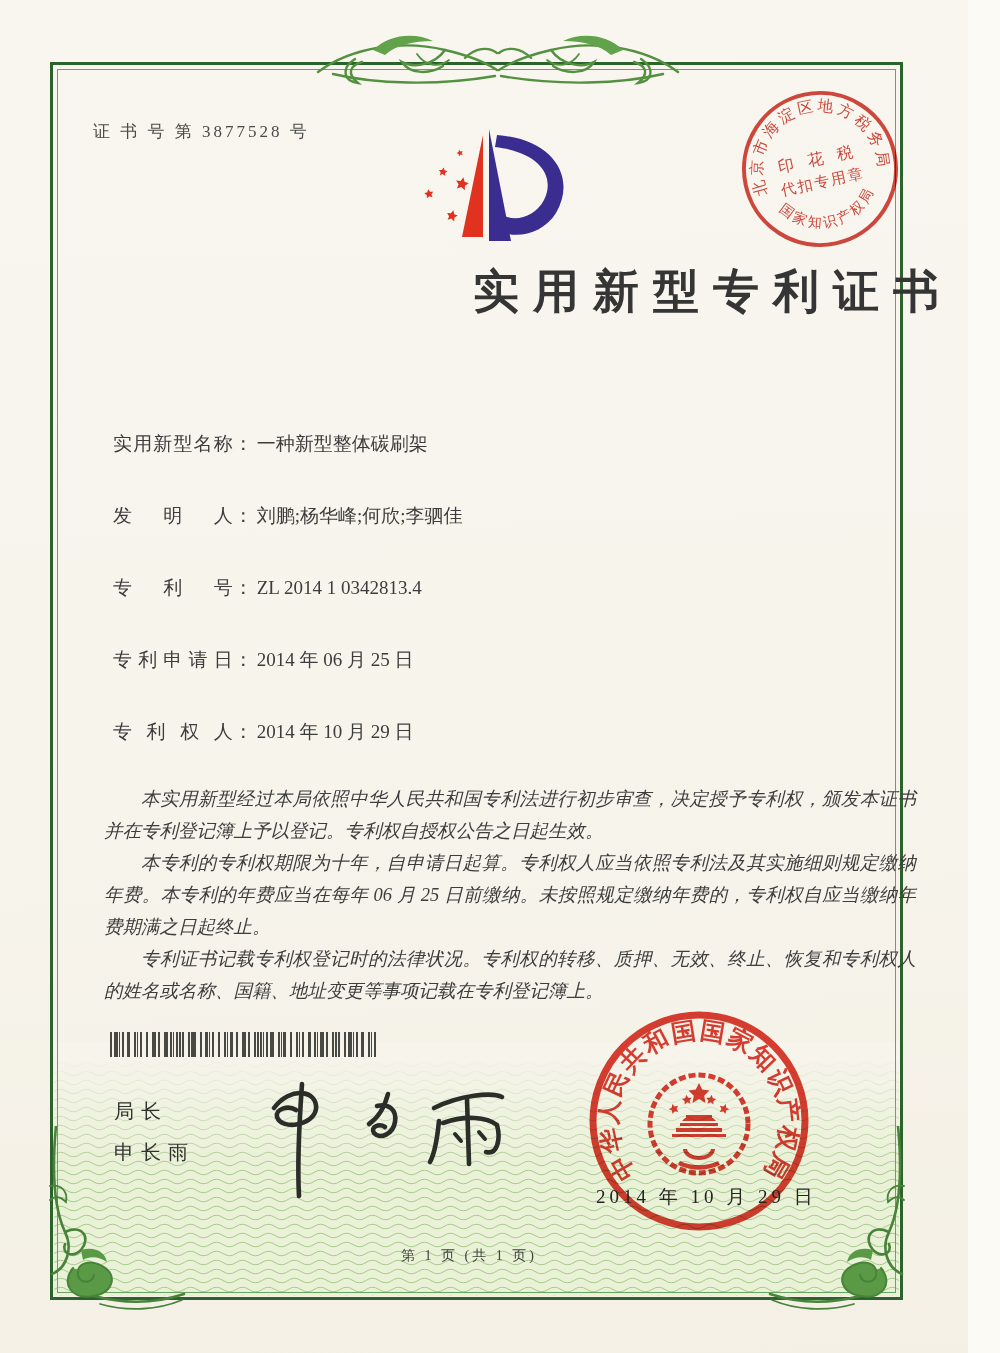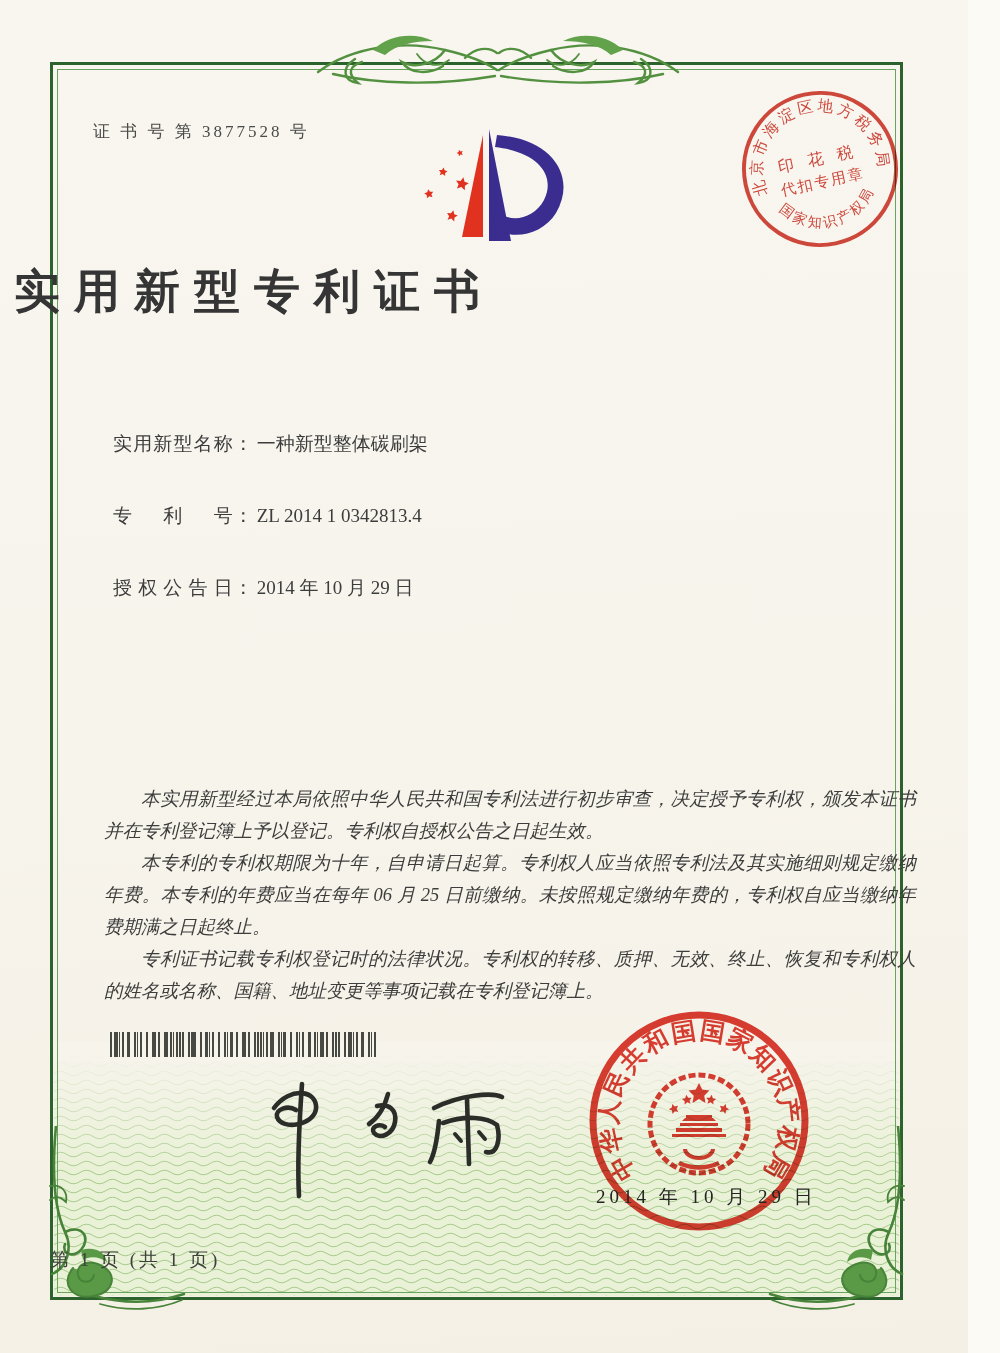--- a/index.html
+++ b/index.html
@@ -14,21 +14,21 @@
                border:1px solid #6aa35f;pointer-events:none;}
 
   
   .wave-band{position:absolute;left:54px;right:69px;top:1042px;bottom:57px;}
   .wave-band svg{display:block;width:100%;height:100%;}
   .wave-fade{position:absolute;left:54px;right:69px;top:1042px;height:130px;
              background:linear-gradient(#f7f4ec 8%,rgba(247,244,236,0));}
 
   .cert-no{position:absolute;left:93px;top:120px;font-size:17px;letter-spacing:3px;color:#4a4a48;}
 
-  .title{position:absolute;left:0;right:15px;top:261px;text-align:left;
+  .title{position:absolute;left:0;right:15px;top:261px;text-align:right;
          font-size:46px;font-weight:700;letter-spacing:14px;color:#353535;text-indent:14px;}
 
   .fields{position:absolute;left:113px;top:383px;margin-top:48px;}
   .field{height:27px;margin-bottom:45px;font-size:19px;color:#3c3c3c;white-space:nowrap;}
   .flabel{display:inline-block;width:6.3em;text-align:justify;text-align-last:justify;vertical-align:bottom;}
   .fcolon{margin:0 4px 0 1px;}
 
   .paras{position:absolute;left:104px;top:783px;width:812px;font-size:18.5px;
          line-height:32px;text-align:justify;color:#3d3d3c;font-style:italic;}
   .paras p{margin:0;text-indent:2em;}
@@ -44,22 +44,22 @@
   .issuer div{margin-bottom:14px;}
 
   .sig{position:absolute;left:238px;top:1064px;}
 
   .seal{position:absolute;left:584px;top:1006px;mix-blend-mode:multiply;opacity:.95;}
   .seal-date{position:absolute;left:596px;top:1184px;font-size:19px;letter-spacing:4px;color:#242423;}
 
   .tax-stamp{position:absolute;left:735px;top:84px;transform:rotate(-12deg);
              mix-blend-mode:multiply;opacity:.92;}
 
-  .footer{position:absolute;left:50px;right:80px;top:1247px;
-          font-size:19px;letter-spacing:3px;color:#3e403c;}
+  .footer{position:absolute;left:50px;right:80px;top:1247px;text-align:center;
+          font-size:14px;letter-spacing:3px;color:#3e403c;}
 
   .logo{position:absolute;left:405px;top:123px;}
   .orn-top{position:absolute;left:313px;top:28px;}
   .orn-bl{position:absolute;left:42px;top:1126px;}
   .orn-br{position:absolute;right:56px;top:1126px;transform:scale(-1,1);}
   svg text{font-family:"Liberation Serif","DejaVu Serif",serif;}
 </style>
 </head>
 <body>
 
@@ -146,35 +146,45 @@
     <path d="M 92 12 C 148 16 172 54 151 90 C 136 114 103 118 87 103 L 92 88 C 105 101 129 96 139 77 C 151 53 134 29 90 24 Z" fill="#3a2d8f"></path>
   </svg>
 
   <div class="title">实用新型专利证书</div>
 
   <div class="fields">
     <div class="field">
       <span class="flabel">实用新型名称</span><span class="fcolon">：</span><span>一种新型整体碳刷架</span>
     </div>
     <div class="field">
+      <span class="flabel">发明人</span><span class="fcolon">：</span><span>刘鹏;杨华峰;何欣;李驷佳</span>
+    </div>
+    <div class="field">
       <span class="flabel">专利号</span><span class="fcolon">：</span><span>ZL 2014 1 0342813.4</span>
     </div>
     <div class="field">
-      <span class="flabel">授权公告日</span><span class="fcolon">：</span><span>2014 年 10 月 29 日</span>
+      <span class="flabel">专利申请日</span><span class="fcolon">：</span><span>2014 年 06 月 25 日</span>
+    </div>
+    <div class="field">
+      <span class="flabel">专利权人</span><span class="fcolon">：</span><span>2014 年 10 月 29 日</span>
     </div>
   </div>
 
   <div class="paras">
     <p>本实用新型经过本局依照中华人民共和国专利法进行初步审查，决定授予专利权，颁发本证书并在专利登记簿上予以登记。专利权自授权公告之日起生效。</p>
     <p>本专利的专利权期限为十年，自申请日起算。专利权人应当依照专利法及其实施细则规定缴纳年费。本专利的年费应当在每年 06 月 25 日前缴纳。未按照规定缴纳年费的，专利权自应当缴纳年费期满之日起终止。</p>
     <p>专利证书记载专利权登记时的法律状况。专利权的转移、质押、无效、终止、恢复和专利权人的姓名或名称、国籍、地址变更等事项记载在专利登记簿上。</p>
   </div>
 
   <div class="barcode"></div>
 
+  <div class="issuer">
+    <div>局长</div>
+    <div>申长雨</div>
+  </div>
 
   <svg class="sig" width="280" height="145">
     <g fill="none" stroke="#2b2d29" stroke-width="4.6" stroke-linecap="round">
       <path d="M 64 20 C 62 48 59 96 61 132"></path>
       <path d="M 36 44 C 52 22 80 26 78 45 C 76 61 44 67 39 53 C 37 45 50 41 58 46"></path>
       <path d="M 150 30 C 146 45 140 54 131 60"></path>
       <path d="M 139 42 C 151 39 159 46 157 58 C 155 70 142 76 136 69 C 132 63 141 59 147 63"></path>
       <path d="M 196 44 C 222 31 254 28 264 33"></path>
       <path d="M 229 35 L 231 100"></path>
       <path d="M 201 57 C 199 77 197 89 192 98"></path>

